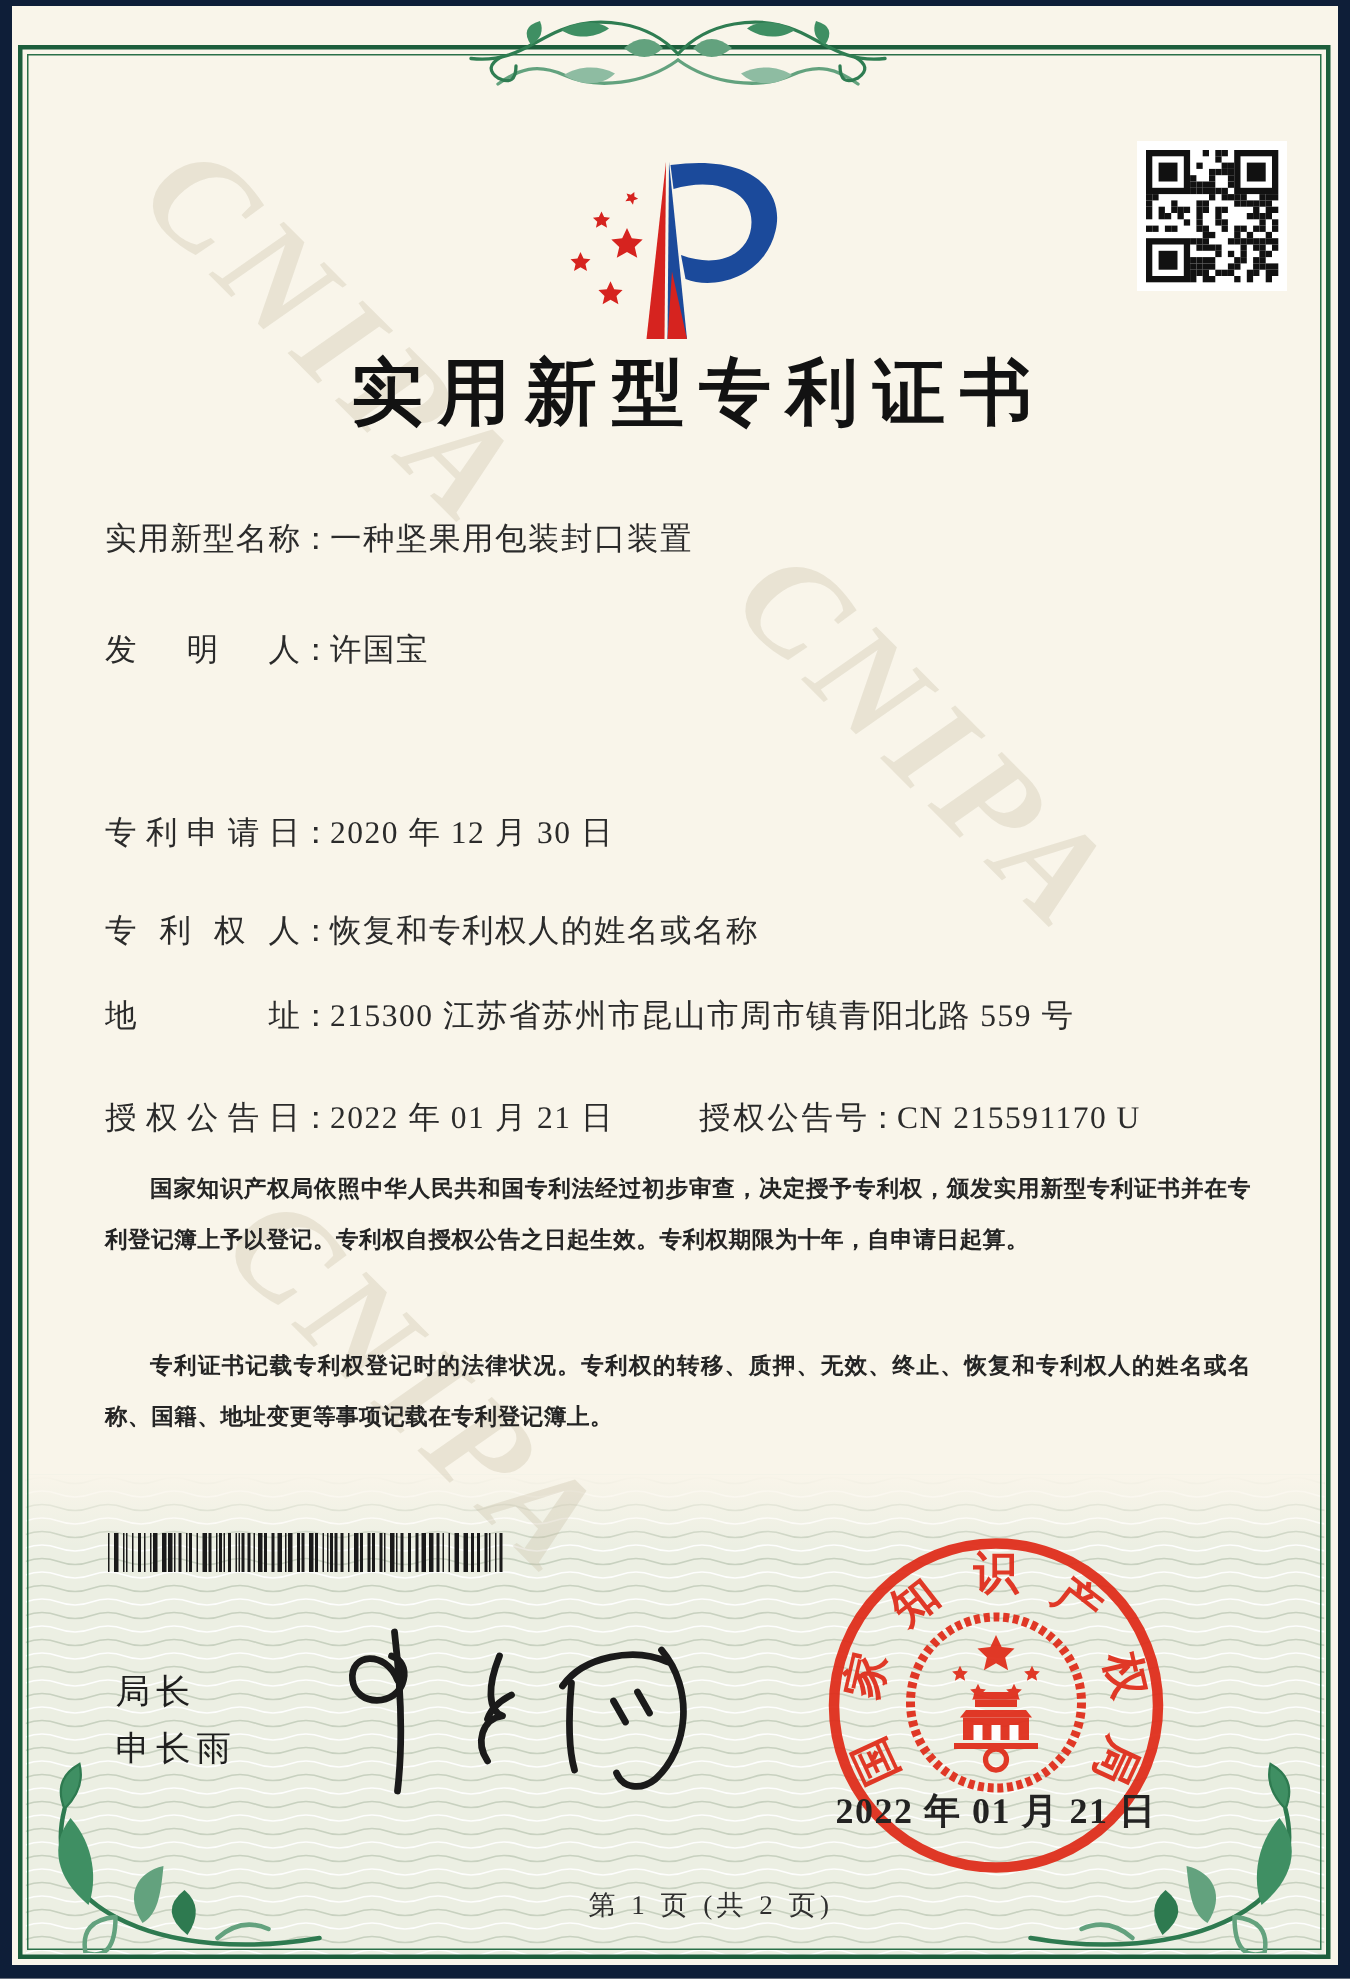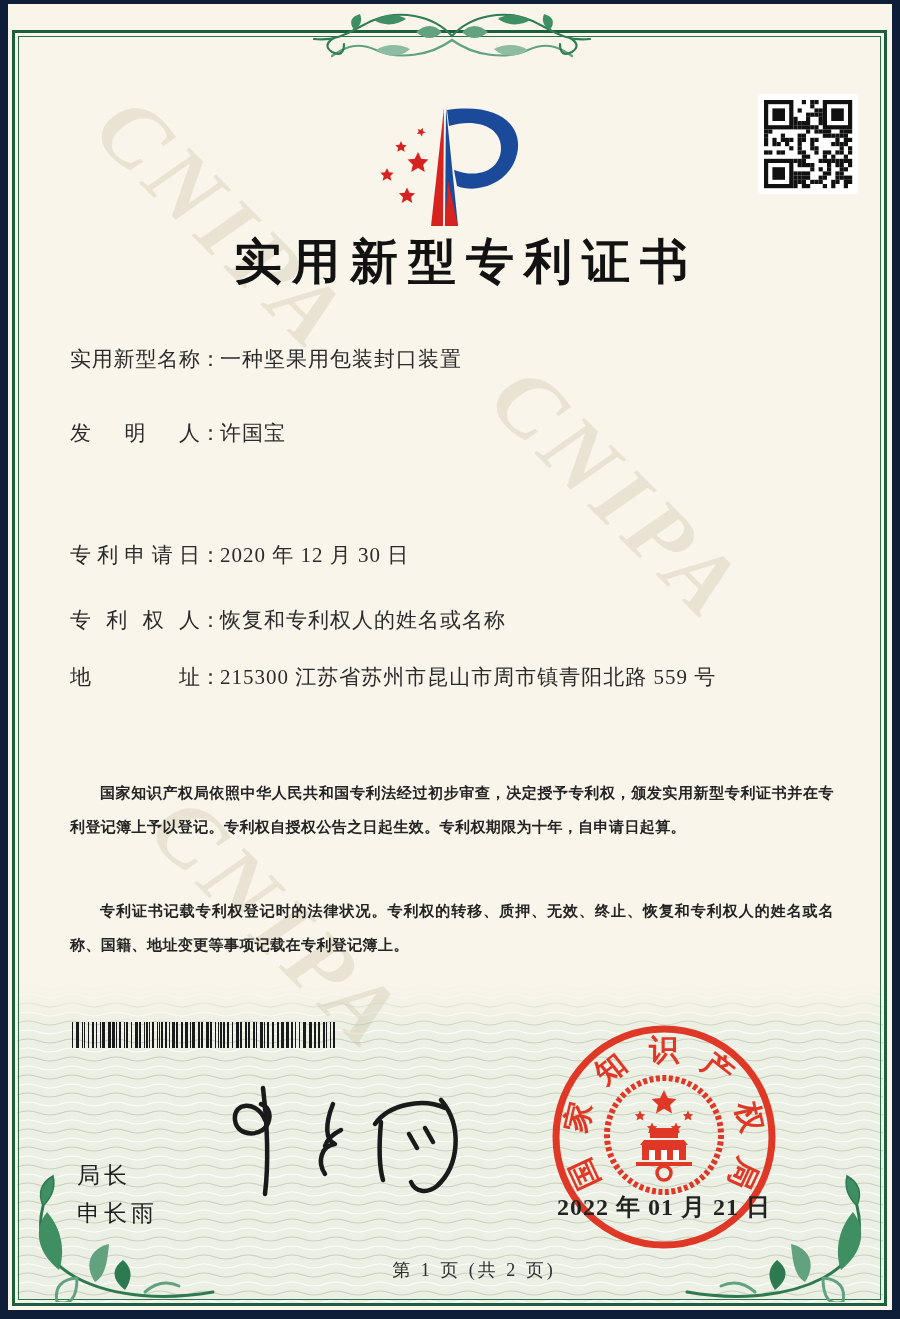--- a/index.html
+++ b/index.html
@@ -22,21 +22,21 @@
   .row{position:absolute;left:70px;font-size:21px;color:#2b2b2b;z-index:2;white-space:nowrap;}
   .flabel{display:inline-block;width:130px;text-align:justify;text-align-last:justify;vertical-align:bottom;}
   .flabel.narrow{width:112px;}
   .colon{display:inline-block;width:20px;}
   .fvalue{letter-spacing:1px;}
   .second-col{position:absolute;left:396px;top:0;white-space:nowrap;}
   .para{position:absolute;left:70px;width:764px;font-size:15px;line-height:34px;text-align:justify;
         text-indent:2em;color:#242424;z-index:2;letter-spacing:0.4px;font-weight:bold;}
   .barcode{position:absolute;left:72px;top:1022px;z-index:2;}
   .signer{position:absolute;left:77px;font-size:23px;font-family:"Liberation Sans",sans-serif;
-          font-weight:500;letter-spacing:4px;color:#1f1f1f;z-index:2;margin-top:48px;}
+          font-weight:500;letter-spacing:4px;color:#1f1f1f;z-index:2;}
   .signature{position:absolute;left:213px;top:1082px;z-index:2;}
   .seal{position:absolute;left:548px;top:1021px;z-index:3;}
   .footer{position:absolute;left:0;top:1258px;width:100%;text-align:center;font-size:18px;
           letter-spacing:3px;color:#2e2e2e;z-index:2;margin-left:24px;}
   .ornament-top{position:absolute;left:298px;top:6px;z-index:2;pointer-events:none;}
   .flourish{position:absolute;z-index:2;pointer-events:none;}
 </style>
 </head>
 <body>
 
@@ -318,20 +318,26 @@
   </div>
   <div class="row" style="top:541px">
     <span class="flabel">专利申请日</span><span class="colon">：</span><span class="fvalue">2020 年 12 月 30 日</span>
   </div>
   <div class="row" style="top:606px">
     <span class="flabel">专利权人</span><span class="colon">：</span><span class="fvalue">恢复和专利权人的姓名或名称</span>
   </div>
   <div class="row" style="top:663px">
     <span class="flabel">地址</span><span class="colon">：</span><span class="fvalue">215300 江苏省苏州市昆山市周市镇青阳北路 559 号</span>
   </div>
+  <div class="row" style="top:731px;width:764px">
+    <span class="flabel">授权公告日</span><span class="colon">：</span><span class="fvalue">2022 年 01 月 21 日</span>
+    <span class="second-col">
+      <span class="flabel narrow">授权公告号</span><span class="colon">：</span><span class="fvalue">CN 215591170 U</span>
+    </span>
+  </div>
 
   <div class="para" style="top:776px">国家知识产权局依照中华人民共和国专利法经过初步审查，决定授予专利权，颁发实用新型专利证书并在专利登记簿上予以登记。专利权自授权公告之日起生效。专利权期限为十年，自申请日起算。</div>
   <div class="para" style="top:894px">专利证书记载专利权登记时的法律状况。专利权的转移、质押、无效、终止、恢复和专利权人的姓名或名称、国籍、地址变更等事项记载在专利登记簿上。</div>
 
   <svg class="barcode" width="268" height="26" viewBox="0 0 268 26">
       <rect x="0" y="0" width="1" height="26" fill="#1a1a1a"></rect>
       <rect x="4" y="0" width="3" height="26" fill="#1a1a1a"></rect>
       <rect x="10" y="0" width="1" height="26" fill="#1a1a1a"></rect>
       <rect x="12" y="0" width="1" height="26" fill="#1a1a1a"></rect>
       <rect x="16" y="0" width="1" height="26" fill="#1a1a1a"></rect>

